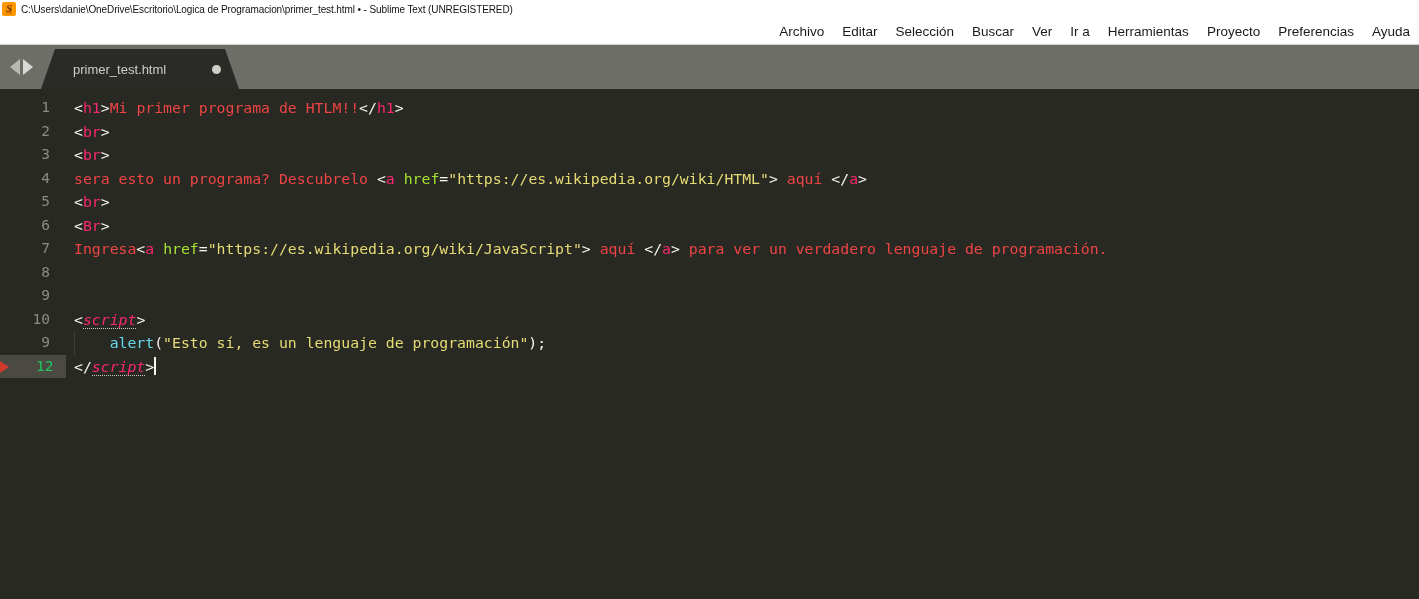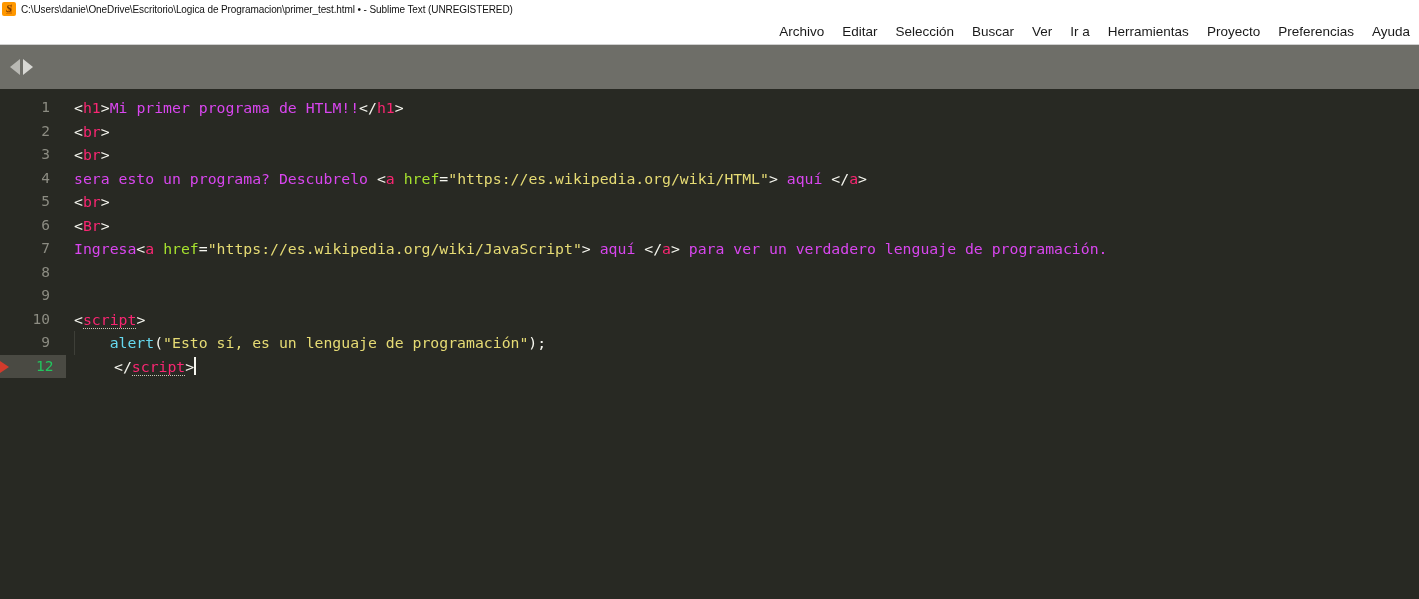--- a/index.html
+++ b/index.html
@@ -161,31 +161,30 @@
   .cl{
     height:23.5px;
     line-height:23.5px;
     white-space:pre;
     color:#f6f6ef;
     padding-left:8px;
     position:relative;
   }
   .cl.active-line{
     background:transparent;
-    margin-left:40px;
   }
 
   
   .t-punc  { color:#f6f6ef; }
   .t-tag   { color:#f92672; }
   .t-attr  { color:#a6e22e; }
   .t-str   { color:#e6db74; }
   .t-fn    { color:#66d9ef; }
-  .t-txt   { color:#d946ef; }
-  .t-underline{ border-bottom:1px dotted #c8c8b8; }
+  .t-txt   { color:#ef4444; }
+  .t-underline{ border-bottom:1px dotted #c8c8b8;font-style:italic; }
 
   .indent-guide{
     display:inline-block;
     width:0;
     border-left:1px solid #3e3f38;
     height:23.5px;
     vertical-align:top;
     margin-right:-1px;
   }
 
@@ -217,20 +216,26 @@
     <div class="menu-item">Proyecto</div>
     <div class="menu-item">Preferencias</div>
     <div class="menu-item">Ayuda</div>
   </div>
 
 <div id="tabbar">
   <div id="tab-nav">
     <div class="nav-arrow" id="nav-prev"></div>
     <div class="nav-arrow" id="nav-next"></div>
   </div>
+  <div id="tab-strip">
+      <div class="tab active">
+        <span class="tab-label">primer_test.html</span>
+        <span class="tab-dirty"></span>
+      </div>
+    </div>
 </div>
 
 <div id="editor">
   <div id="gutter">
       <div class="ln">1</div>
       <div class="ln">2</div>
       <div class="ln">3</div>
       <div class="ln">4</div>
       <div class="ln">5</div>
       <div class="ln">6</div>

